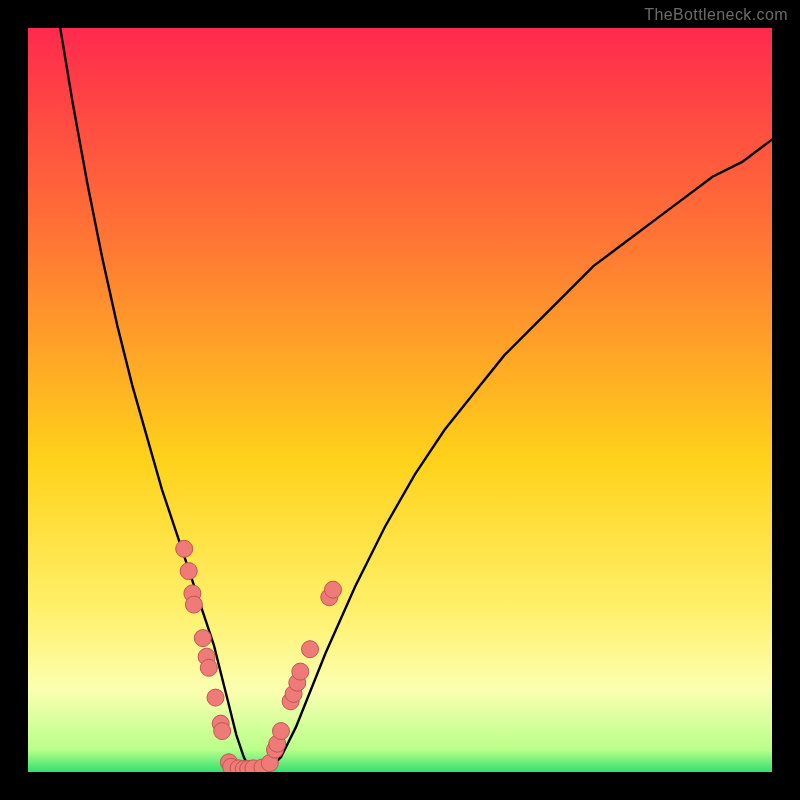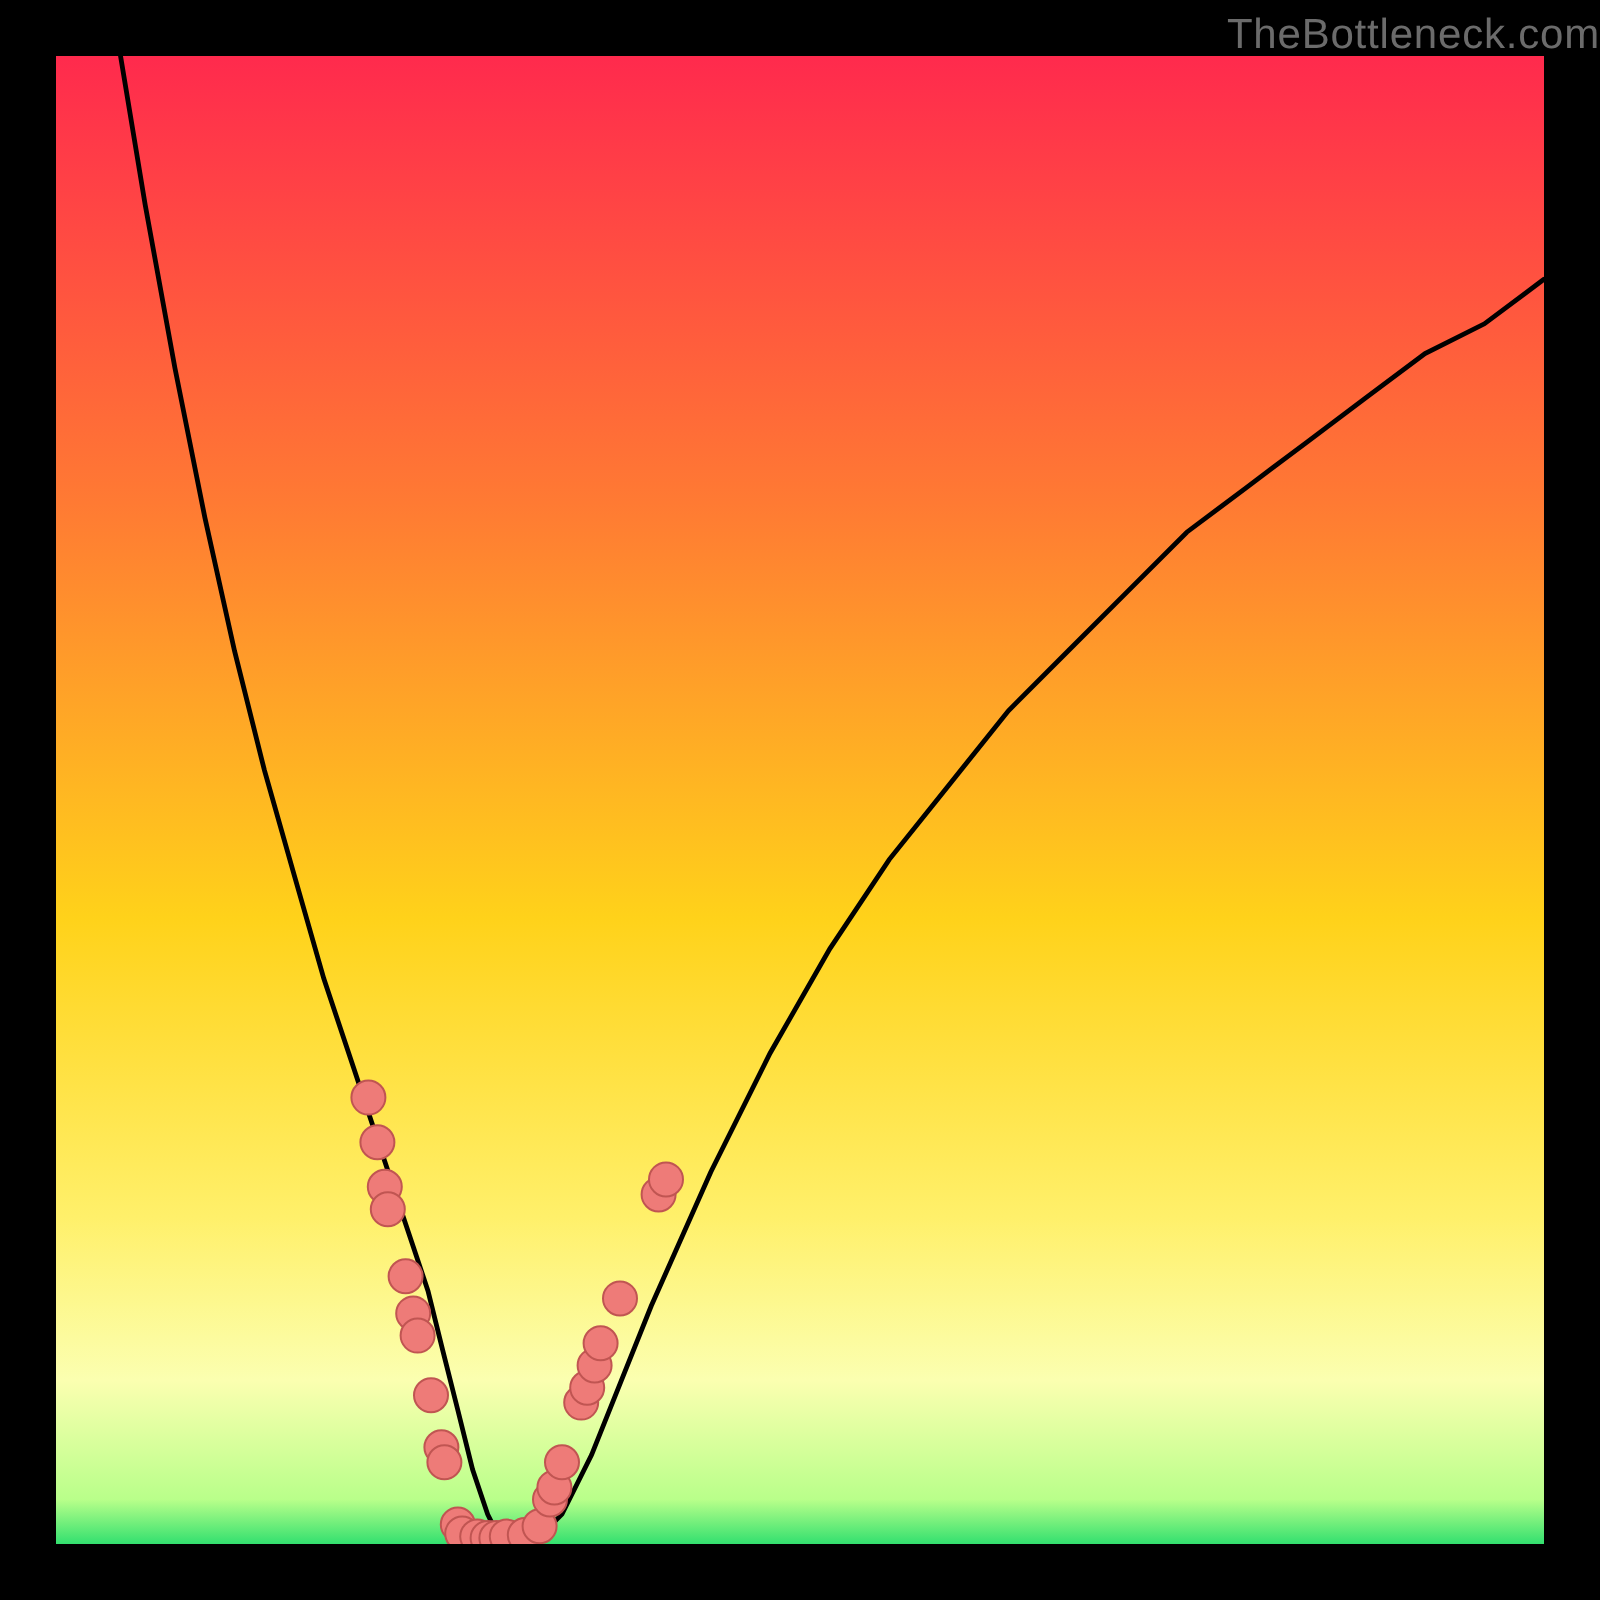--- a/index.html
+++ b/index.html
@@ -30,23 +30,23 @@
     left: 0; top: 0; width: 100%; height: 100%;
   }
   .curve {
     position: absolute;
     left: 0; top: 0; width: 100%; height: 100%;
     pointer-events: none;
   }
   .watermark {
     position: absolute;
     top: 6px;
-    right: 0;
+    right: 12px;
     color: #6b6b6b;
-    font-size: 21px;
+    font-size: 16px;
     letter-spacing: 0.4px;
     user-select: none;
   }
 </style>
 </head>
 <body>
 
 <div class="frame">
   <div class="plot">
     <svg class="gradient" viewBox="0 0 744 744" preserveAspectRatio="none">

